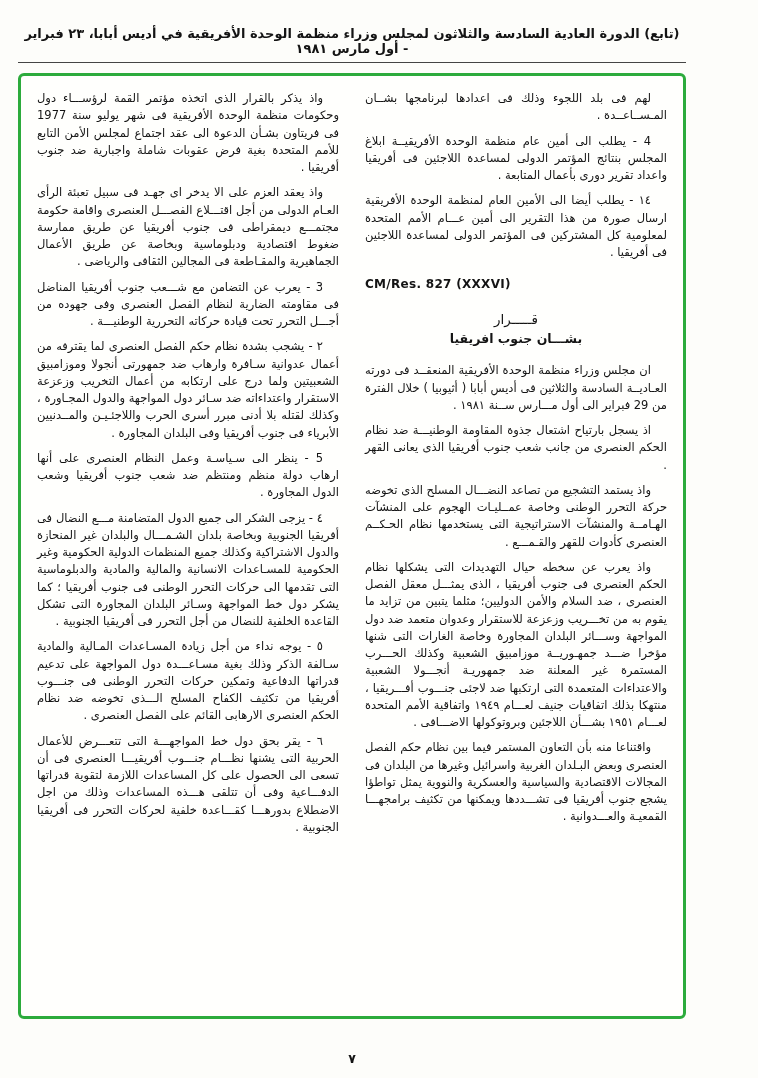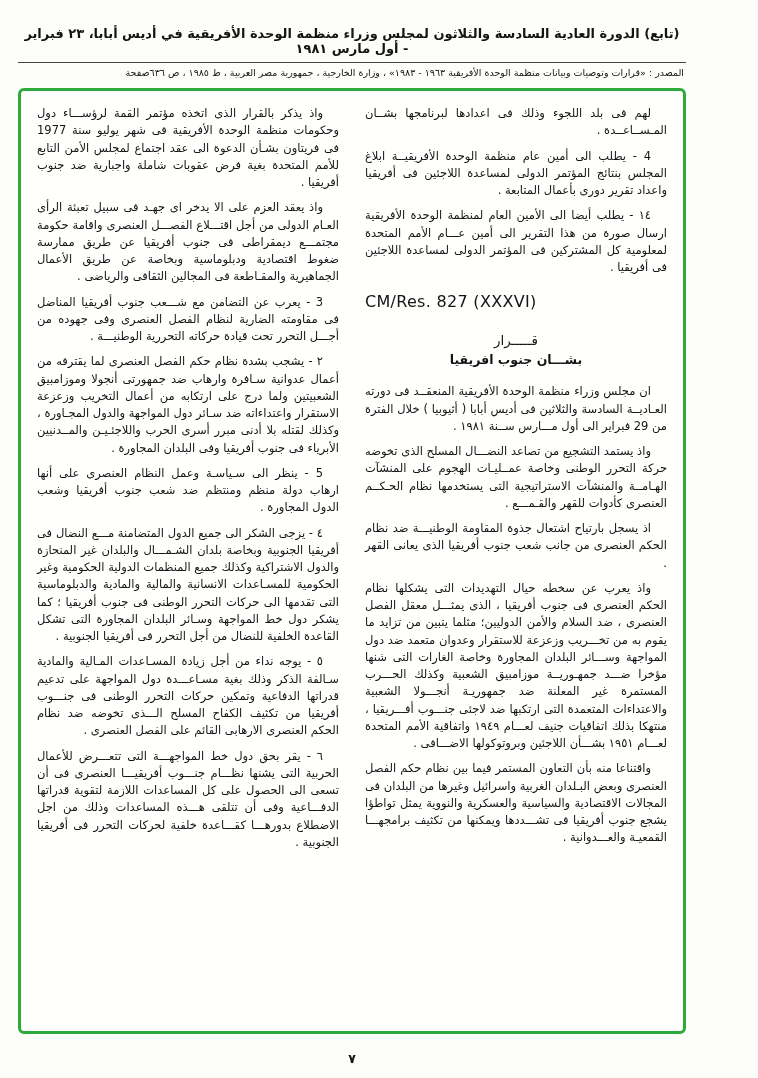--- a/index.html
+++ b/index.html
@@ -42,21 +42,21 @@
   .col {
     flex: 1 1 0;
     direction: rtl;
     text-align: justify;
     font-size: 11.5px;
     line-height: 1.5;
   }
   .col p { text-indent: 16px; margin-bottom: 8px; }
   .res-ref {
     direction: ltr; text-align: left;
-    font-weight: normal; font-size: 16px;
+    font-weight: bold; font-size: 12px;
     letter-spacing: .3px;
     margin: 14px 0 16px 0;
   }
   .res-title {
     text-align: center; font-weight: normal;
     font-size: 13.5px; 
   }
   .res-subtitle {
     text-align: center; font-weight: bold;
     font-size: 12.5px; margin-bottom: 14px;
@@ -64,37 +64,36 @@
   .ftr { margin-top: auto; padding: 8px 0 12px 0; text-align: center; }
   .page-number { font-size: 12.5px; font-weight: bold; }
 </style>
 </head>
 <body>
 
 <div class="page">
 
   <header class="hdr">
     <div class="hdr-title">(تابع) الدورة العادية السادسة والثلاثون لمجلس وزراء منظمة الوحدة الأفريقية في أديس أبابا، ٢٣ فبراير - أول مارس ١٩٨١</div>
-    <div class="hdr-source">المصدر : «قرارات وتوصيات وبيانات منظمة الوحدة الأفريقية ١٩٦٣ - ١٩٨٣» ، وزارة الخارجية ، جمهورية مصر العربية ، ط ١٩٨٥ ، ص ٦٣٦صفحة</div>
   </header>
 
   <div class="frame">
 
     <div class="col">
       <p>لهم فى بلد اللجوء وذلك فى اعدادها لبرنامجها بشــان المـســاعــدة .</p>
       <p>4 - يطلب الى أمين عام منظمة الوحدة الأفريقيــة ابلاغ المجلس بنتائج المؤتمر الدولى لمساعدة اللاجئين فى أفريقيا واعداد تقرير دورى بأعمال المتابعة .</p>
       <p>١٤ - يطلب أيضا الى الأمين العام لمنظمة الوحدة الأفريقية ارسال صورة من هذا التقرير الى أمين عـــام الأمم المتحدة لمعلومية كل المشتركين فى المؤتمر الدولى لمساعدة اللاجئين فى أفريقيا .</p>
 
       <div class="res-ref">CM/Res. 827 (XXXVI)</div>
       <div class="res-title">قـــــرار</div>
       <div class="res-subtitle">بشـــان جنوب افريقيا</div>
 
       <p>ان مجلس وزراء منظمة الوحدة الأفريقية المنعقــد فى دورته العـاديــة السادسة والثلاثين فى أديس أبابا ( أثيوبيا ) خلال الفترة من 29 فبراير الى أول مـــارس ســنة ١٩٨١ .</p>
+      <p>اذ يسجل بارتياح اشتعال جذوة المقاومة الوطنيـــة ضد نظام الحكم العنصرى من جانب شعب جنوب أفريقيا الذى يعانى القهر .</p>
       <p>واذ يستمد التشجيع من تصاعد النضـــال المسلح الذى تخوضه حركة التحرر الوطنى وخاصة عمــليـات الهجوم على المنشآت الهـامــة والمنشآت الاستراتيجية التى يستخدمها نظام الحـكــم العنصرى كأدوات للقهر والقـمـــع .</p>
-      <p>اذ يسجل بارتياح اشتعال جذوة المقاومة الوطنيـــة ضد نظام الحكم العنصرى من جانب شعب جنوب أفريقيا الذى يعانى القهر .</p>
       <p>واذ يعرب عن سخطه حيال التهديدات التى يشكلها نظام الحكم العنصرى فى جنوب أفريقيا ، الذى يمثـــل معقل الفصل العنصرى ، ضد السلام والأمن الدوليين؛ مثلما يتبين من تزايد ما يقوم به من تخـــريب وزعزعة للاستقرار وعدوان متعمد ضد دول المواجهة وســـائر البلدان المجاورة وخاصة الغارات التى شنها مؤخرا ضـــد جمهـوريــة موزامبيق الشعبية وكذلك الحـــرب المستمرة غير المعلنة ضد جمهوريـة أنجـــولا الشعبية والاعتداءات المتعمدة التى ارتكبها ضد لاجئى جنـــوب أفـــريقيا ، منتهكا بذلك اتفاقيات جنيف لعـــام ١٩٤٩ واتفاقية الأمم المتحدة لعـــام ١٩٥١ بشـــأن اللاجئين وبروتوكولها الاضـــافى .</p>
       <p>واقتناعا منه بأن التعاون المستمر فيما بين نظام حكم الفصل العنصرى وبعض البـلدان الغربية واسرائيل وغيرها من البلدان فى المجالات الاقتصادية والسياسية والعسكرية والنووية يمثل تواطؤا يشجع جنوب أفريقيا فى تشـــددها ويمكنها من تكثيف برامجهـــا القمعيـة والعـــدوانية .</p>
     </div>
 
     <div class="col">
       <p>واذ يذكر بالقرار الذى اتخذه مؤتمر القمة لرؤســـاء دول وحكومات منظمة الوحدة الأفريقية فى شهر يوليو سنة 1977 فى فريتاون بشـأن الدعوة الى عقد اجتماع لمجلس الأمن التابع للأمم المتحدة بغية فرض عقوبات شاملة واجبارية ضد جنوب أفريقيا .</p>
       <p>واذ يعقد العزم على الا يدخر اى جهـد فى سبيل تعبئة الرأى العـام الدولى من أجل اقتـــلاع الفصـــل العنصرى واقامة حكومة مجتمـــع ديمقراطى فى جنوب أفريقيا عن طريق ممارسة ضغوط اقتصادية ودبلوماسية وبخاصة عن طريق الأعمال الجماهيرية والمقـاطعة فى المجالين الثقافى والرياضى .</p>
       <p>3 - يعرب عن التضامن مع شـــعب جنوب أفريقيا المناضل فى مقاومته الضارية لنظام الفصل العنصرى وفى جهوده من أجـــل التحرر تحت قيادة حركاته التحررية الوطنيـــة .</p>
       <p>٢ - يشجب بشدة نظام حكم الفصل العنصرى لما يقترفه من أعمال عدوانية سـافرة وارهاب ضد جمهورتى أنجولا وموزامبيق الشعبيتين ولما درج على ارتكابه من أعمال التخريب وزعزعة الاستقرار واعتداءاته ضد سـائر دول المواجهة والدول المجـاورة ، وكذلك لقتله بلا أدنى مبرر أسرى الحرب واللاجئـيـن والمــدنيين الأبرياء فى جنوب أفريقيا وفى البلدان المجاورة .</p>
       <p>5 - ينظر الى سـياسـة وعمل النظام العنصرى على أنها ارهاب دولة منظم ومنتظم ضد شعب جنوب أفريقيا وشعب الدول المجاورة .</p>

